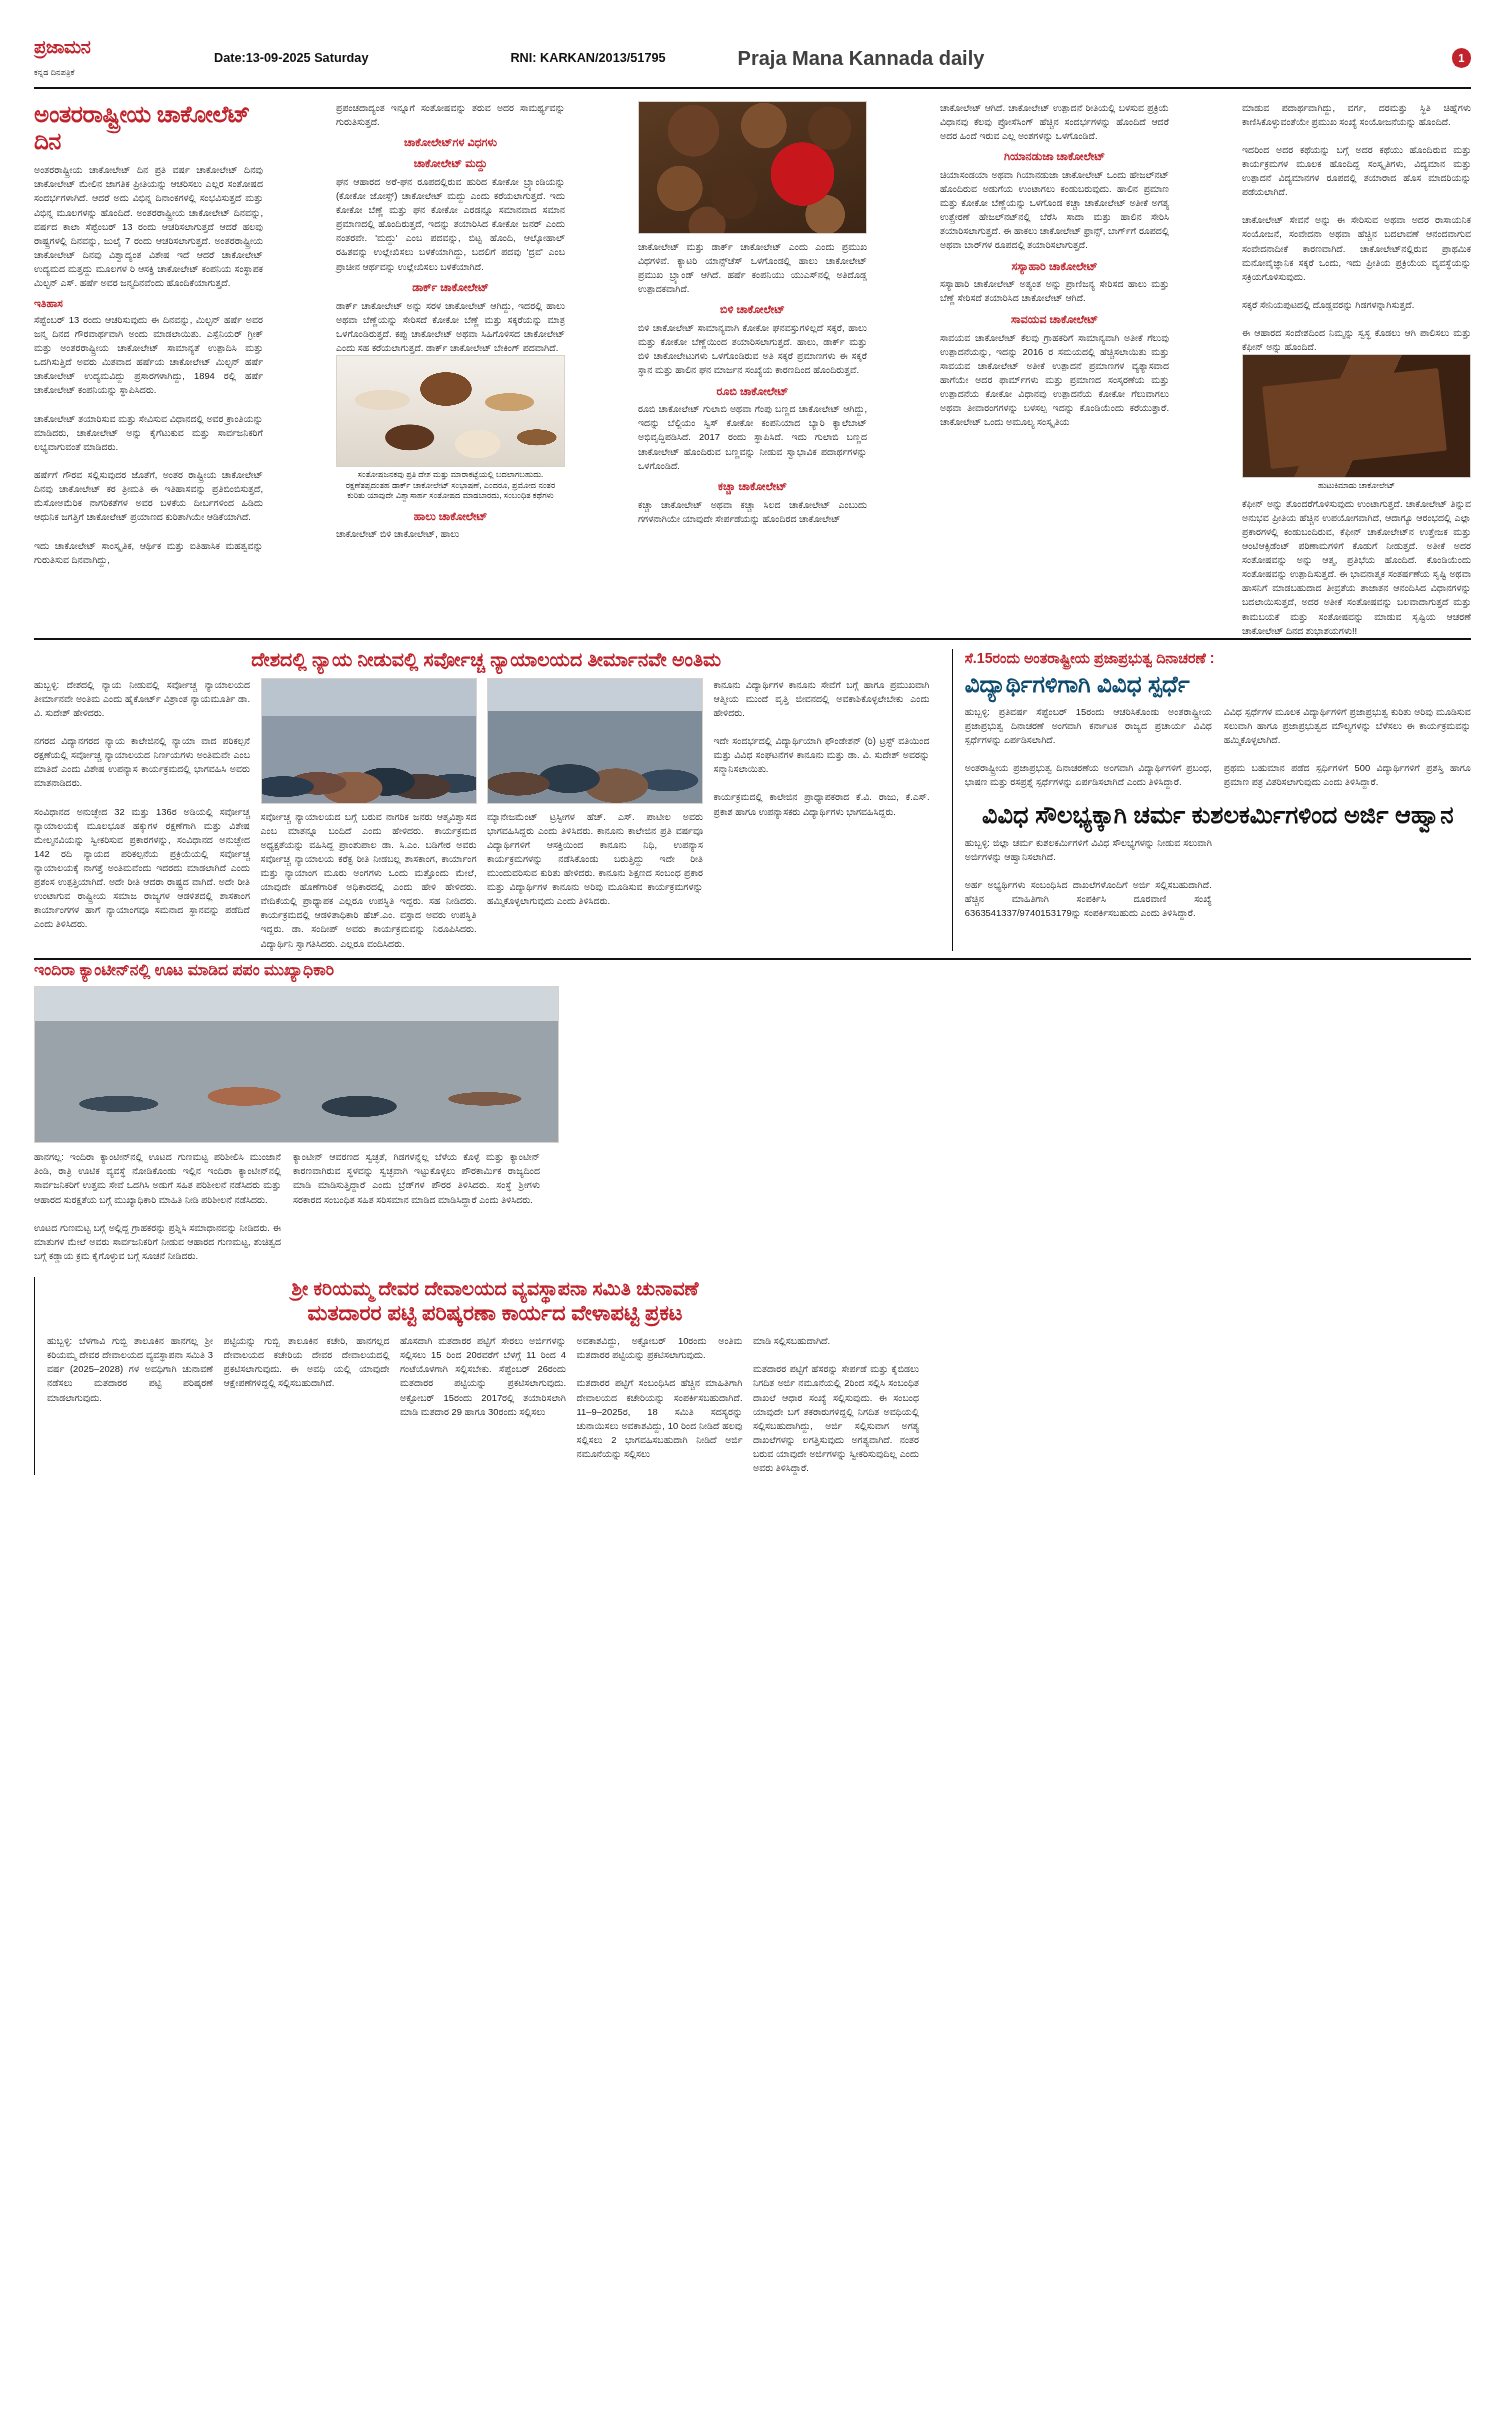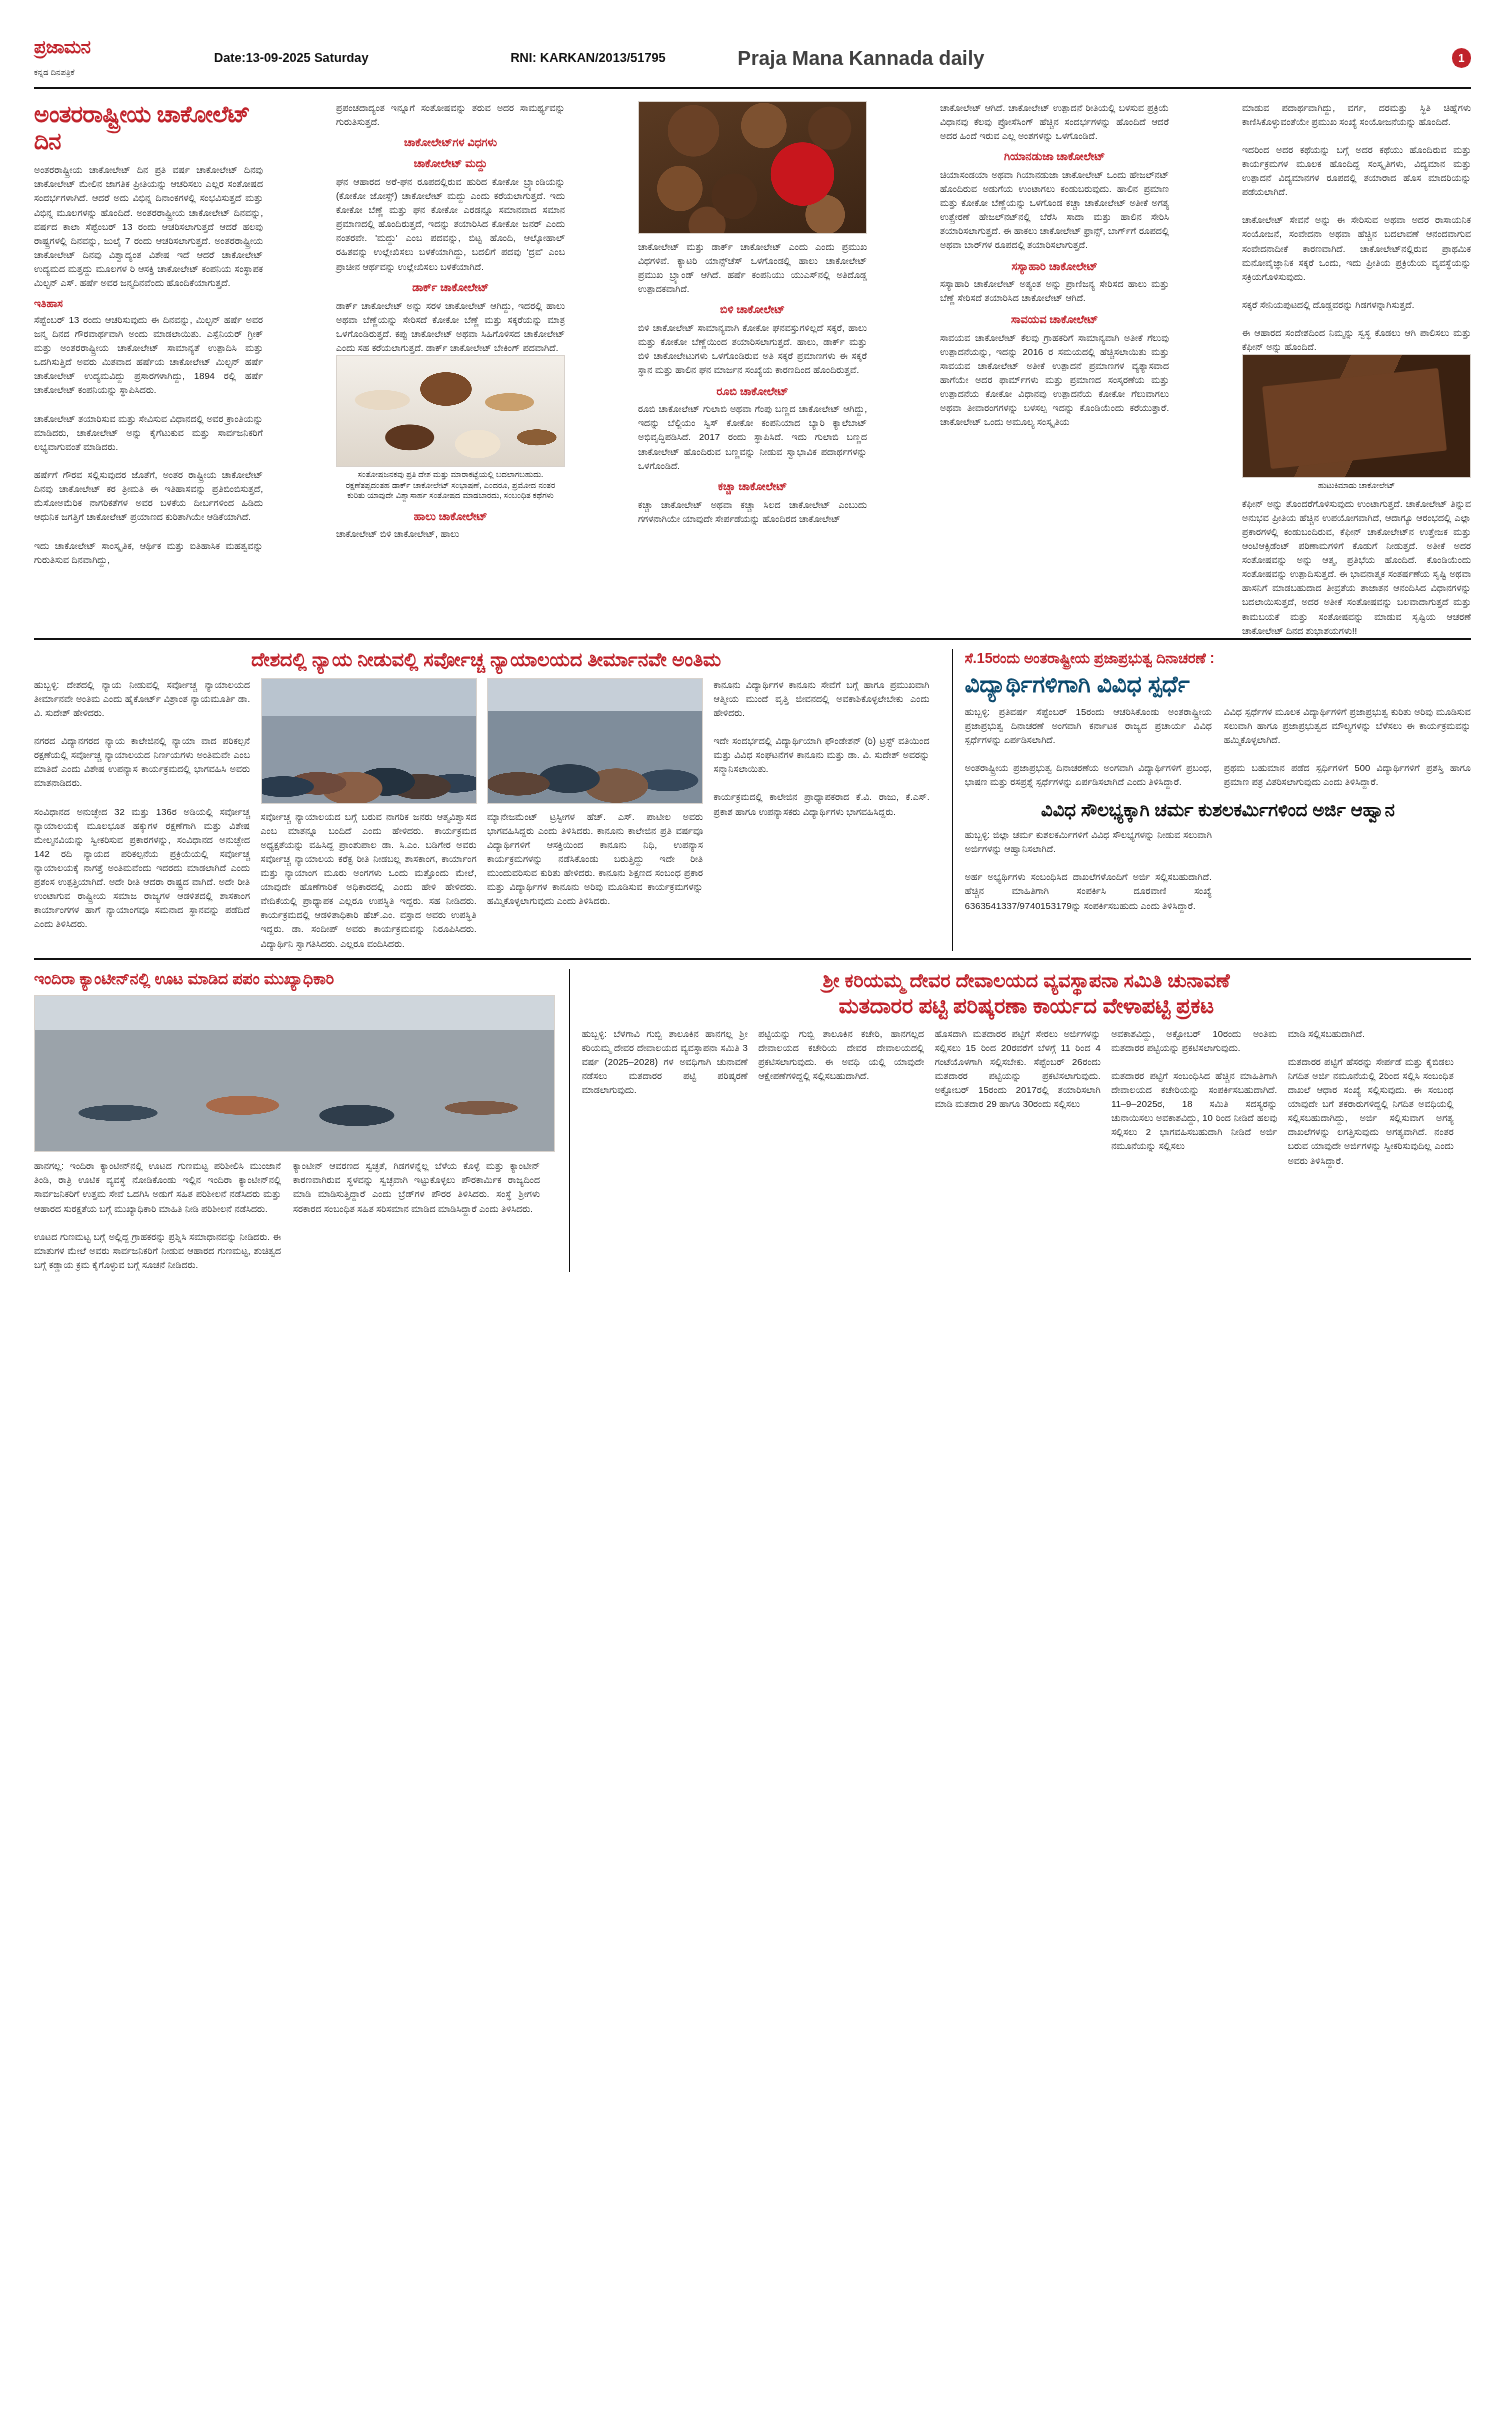--- a/index.html
+++ b/index.html
@@ -211,21 +211,21 @@
   }
   .headline-nat2 {
     color: #0c4a6e;
     font-size: 23px;
     font-weight: bold;
     line-height: 1.25;
     margin-bottom: 6px;
   }
   .headline-nat3 {
     color: #111;
-    font-size: 18px;
+    font-size: 24px;
     font-weight: bold;
     line-height: 1.3;
     text-align: center;
     margin: 9px 0 6px 0;
   }
   .cols4 {
     display: flex;
     gap: 10.5px;
   }
   .cols4 .col { width: 216px; }
@@ -265,21 +265,21 @@
       radial-gradient(ellipse at 14% 78%, #5c4336 0 31.5px, transparent 32px),
       radial-gradient(ellipse at 38% 72%, #2b3a49 0 30px, transparent 31px),
       radial-gradient(ellipse at 60% 80%, #7b5a45 0 31.5px, transparent 32px),
       radial-gradient(ellipse at 84% 74%, #36485b 0 30px, transparent 31px);
   }
 
   
   .sec3 {
     display: flex;
     gap: 13.5px;
-    margin-top: 9px;
+    flex-direction: column;
   }
   .sec3-left { width: 525px; }
   .sec3-right { width: 896px; border-left: 1.5px solid #111; padding-left: 12px; }
   .headline-indira {
     color: #c0232b;
     font-size: 15.7px;
     font-weight: bold;
     line-height: 1.25;
     margin-bottom: 6px;
   }

